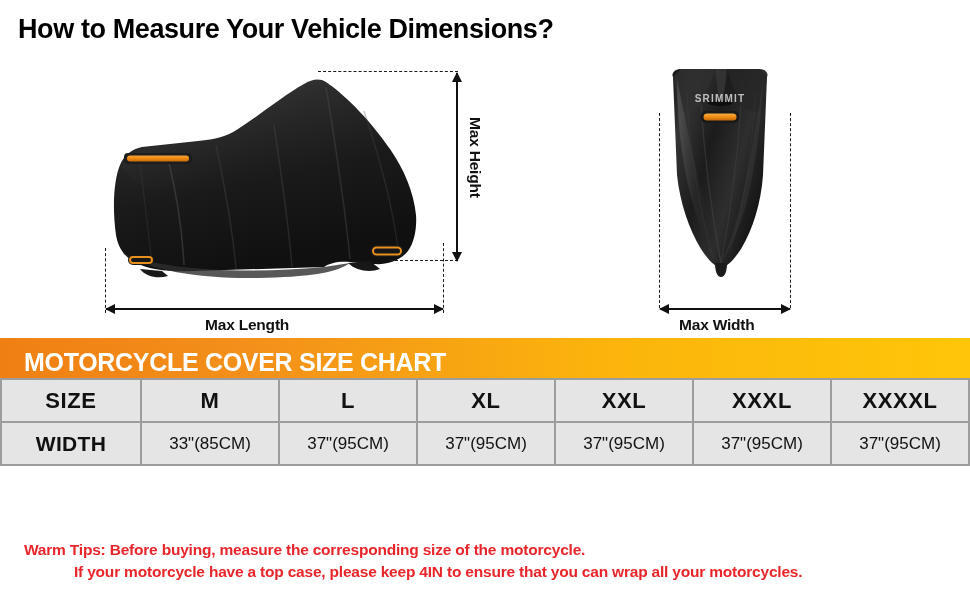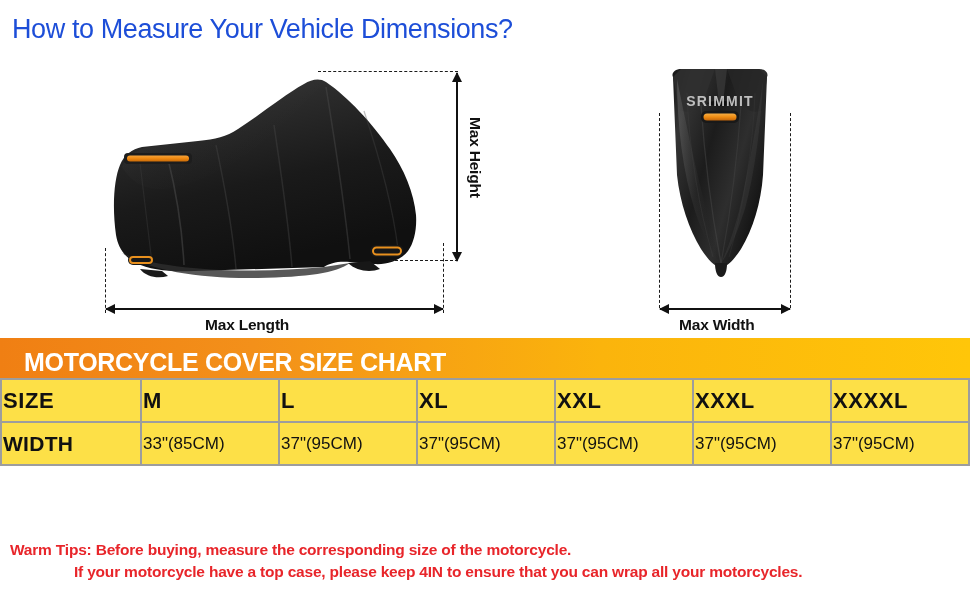--- a/index.html
+++ b/index.html
@@ -12,26 +12,26 @@
     height: 600px;
     font-family: "Liberation Sans", sans-serif;
     position: relative;
     overflow: hidden;
     color: #111;
   }
 
   
   .page-title {
     position: absolute;
-    left: 12px;
+    left: 18px;
     top: 14px;
     font-size: 27px;
-    font-weight: normal;
+    font-weight: bold;
     letter-spacing: -0.4px;
-    color: #1d4ed8;
+    color: #000000;
     white-space: nowrap;
   }
 
   
   .illustration {
     position: absolute;
     left: 0;
     top: 55px;
     width: 970px;
     height: 280px;
@@ -135,23 +135,23 @@
   .size-table {
     position: absolute;
     left: 0;
     top: 378px;
     width: 970px;
     border-collapse: collapse;
     table-layout: fixed;
     background: #9d9d9d;
   }
   .size-table td {
-    background: #fde047;
+    background: #e5e5e5;
     border: 2.5px solid #9d9d9d;
-    text-align: left;
+    text-align: center;
     vertical-align: middle;
     height: 39px;
     font-size: 17px;
     color: #111;
     white-space: nowrap;
     overflow: hidden;
   }
   .size-table td.rowhead {
     font-size: 21px;
     font-weight: bold;
@@ -169,32 +169,32 @@
   .tips {
     position: absolute;
     left: 0;
     top: 541px;
     width: 970px;
     color: #E8252A;
     font-size: 15.5px;
     font-weight: bold;
     letter-spacing: -0.2px;
   }
-  .tips .line1 { margin-left: 10px; white-space: nowrap; }
+  .tips .line1 { margin-left: 24px; white-space: nowrap; }
   .tips .line2 { margin-left: 74px; margin-top: 4px; white-space: nowrap; }
 
   
   .brand-mark {
     position: absolute;
     left: 22px;
     top: 30px;
     width: 86px;
     text-align: center;
     color: #cfcfcf;
-    font-size: 14px;
+    font-size: 10px;
     font-weight: bold;
     letter-spacing: 1.2px;
     opacity: 0.9;
   }
 </style>
 </head>
 <body>
 
 <div class="page-title">How to Measure Your Vehicle Dimensions?</div>
 

